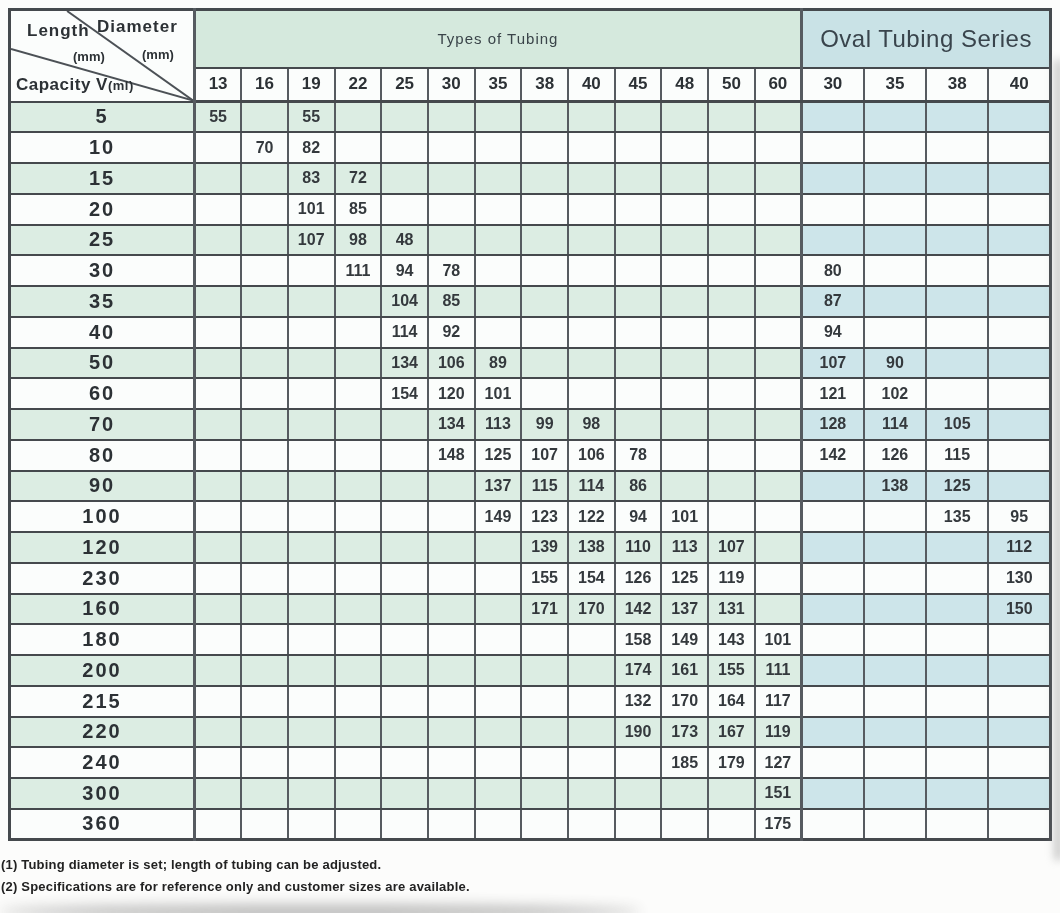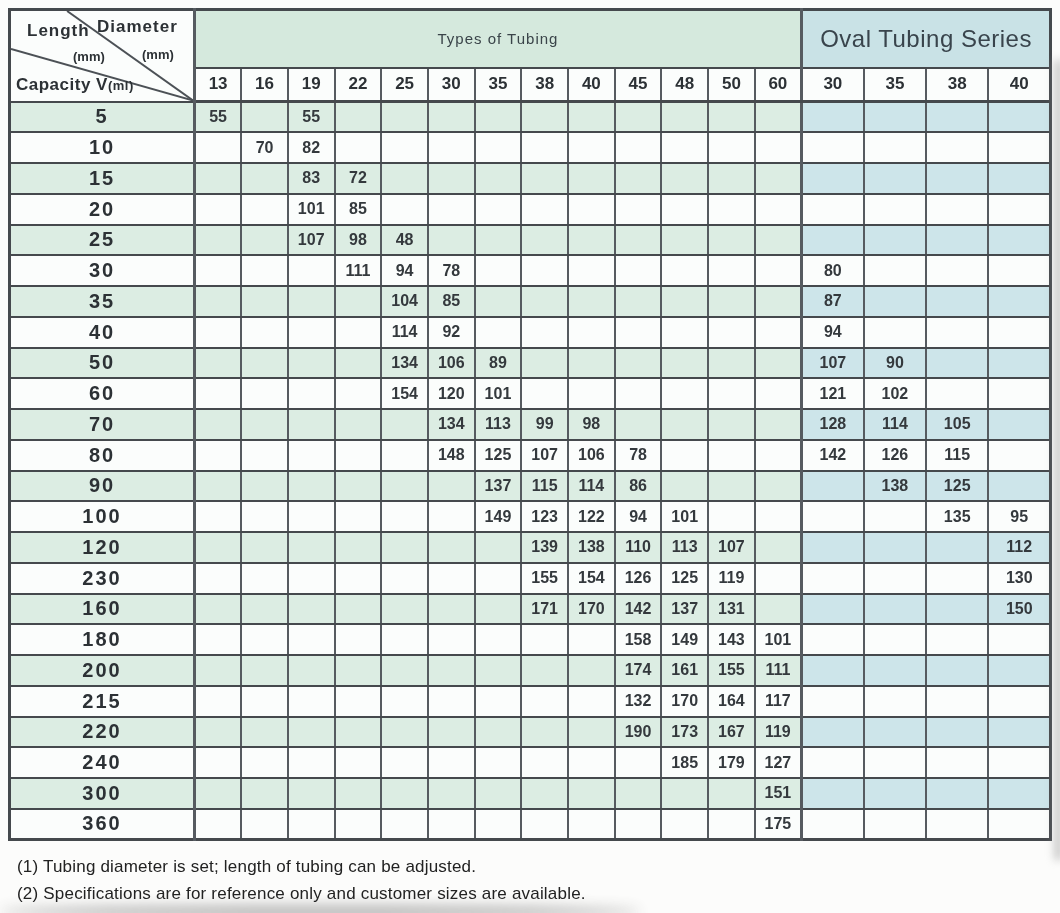--- a/index.html
+++ b/index.html
@@ -99,23 +99,23 @@
     border-right-width:3px;
   }
   tbody td{
     font-size:16px;
     font-weight:bold;
   }
   tr.tint th.cap, tr.tint td.main{background:var(--row_tint_green);}
   tr.tint td.oval{background:var(--row_tint_blue);}
 
   .notes{
-    margin:14px 0 0 17px;
-    font-size:17px;
-    font-weight:normal;
+    margin:14px 0 0 1px;
+    font-size:13px;
+    font-weight:bold;
     color:var(--note_text);
     letter-spacing:0.2px;
   }
   .notes div{margin-bottom:7px;white-space:nowrap;}
 
   
   .smudge-bottom{
     position:absolute;left:0;bottom:-5px;width:640px;height:12px;
     background:#4a4a4a;filter:blur(7px);opacity:.45;border-radius:50%;
   }

